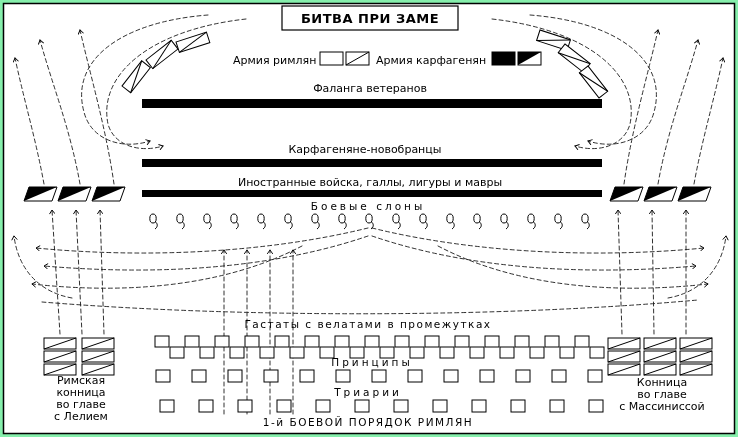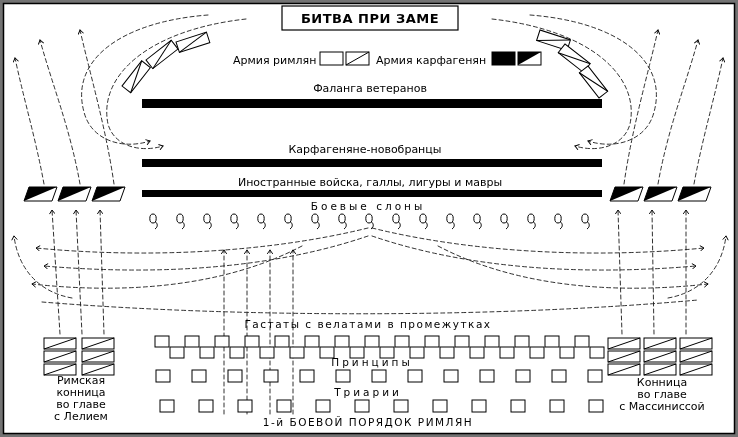--- a/index.html
+++ b/index.html
@@ -1,16 +1,16 @@
 <!DOCTYPE html>
 <html><head>
 <meta charset="utf-8">
 <style>
   html,body{margin:0;padding:0;background:#ddd;}
-  .stage{position:relative;width:738px;height:437px;background:#737373;font-family:"DejaVu Sans",sans-serif;overflow:hidden;}
+  .stage{position:relative;width:738px;height:437px;background:#86efac;font-family:"DejaVu Sans",sans-serif;overflow:hidden;}
   svg{display:block;}
   text{fill:#000;}
   .lbl{font-size:11px;}
   .sp1{font-size:10.5px;letter-spacing:1.5px;}
   .sp2{font-size:10.5px;letter-spacing:3px;}
   .title-t{font-size:13px;font-weight:600;letter-spacing:.5px;}
   .dash{fill:none;stroke:#1a1a1a;stroke-width:.9;stroke-dasharray:4 3;}
   .bar{fill:#000;}
 </style>
 </head>

